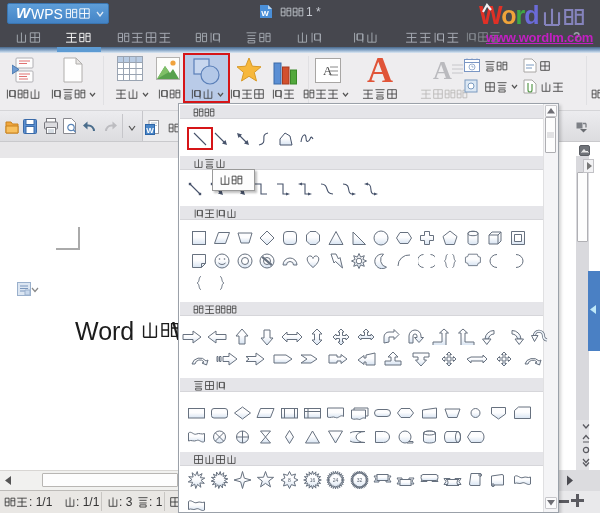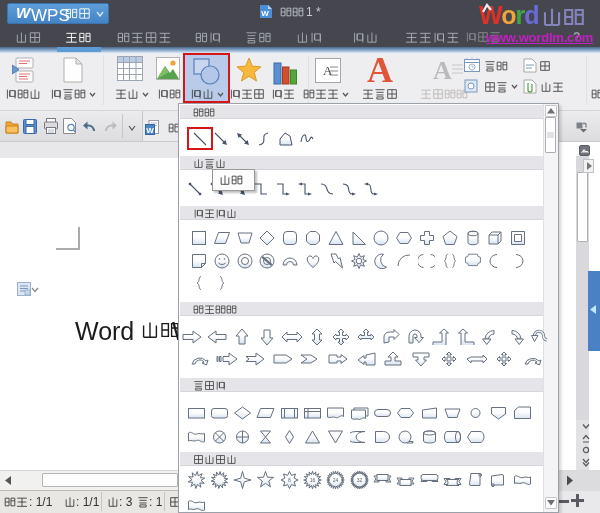--- a/index.html
+++ b/index.html
@@ -10,21 +10,21 @@
       <defs>
         <linearGradient id="gsh" x1="0" y1="0" x2="0" y2="1">
           <stop offset="0.45" stop-color="#fdfdfe"></stop>
           <stop offset="1" stop-color="#d8e4f2"></stop>
         </linearGradient>
       </defs>
     </svg>
     <div class="ab" style="left:0px;top:0px;width:600px;height:47px;background:#46474e"></div>
     <div class="ab" style="left:7px;top:3px;width:102px;height:21px;background:linear-gradient(#5e9ed9,#4484c6);border:1px solid #3a75b0;border-radius:2px"></div>
     <div class="ab" style="left:16px;top:4px;font-size:15px;color:#fff;font-weight:700;white-space:nowrap;font-style:italic">W</div>
-    <div class="ab" style="left:31px;top:6px;font-size:17px;color:#fff;font-weight:400;white-space:nowrap;">WPS</div>
+    <div class="ab" style="left:31px;top:6px;font-size:14px;color:#fff;font-weight:400;white-space:nowrap;">WPS</div>
     <svg class="ab" style="left:65px;top:7px" width="26" height="13" viewBox="0 0 200 100" preserveAspectRatio="none">
       <path d="M10.0,18h32v64h-32ZM10.0,50L42.0,50M58.0,18h32v64h-32ZM58.0,40L90.0,40M114.0,14h72v72h-72ZM114.0,50L186.0,50M150.0,14L150.0,86" fill="none" stroke="#ffffff" stroke-width="7"></path>
     </svg>
     <svg class="ab" style="left:96px;top:11px" width="8" height="6" viewBox="0 0 8 6">
       <path d="M1,1 L4,5 L7,1" fill="none" stroke="#dce8f4" stroke-width="1.3"></path>
     </svg>
     <svg class="ab" style="left:258px;top:4px" width="15" height="15" viewBox="0 0 15 15">
       <path d="M2,1 h8 l4,4 v9 h-12 Z" fill="#4a8fd8"></path>
       <path d="M10,1 l4,4 h-4 Z" fill="#bcd6ee"></path>
       <text x="7" y="12" font-size="8" fill="#fff" font-weight="bold" text-anchor="middle" font-family="Liberation Sans">W</text>

